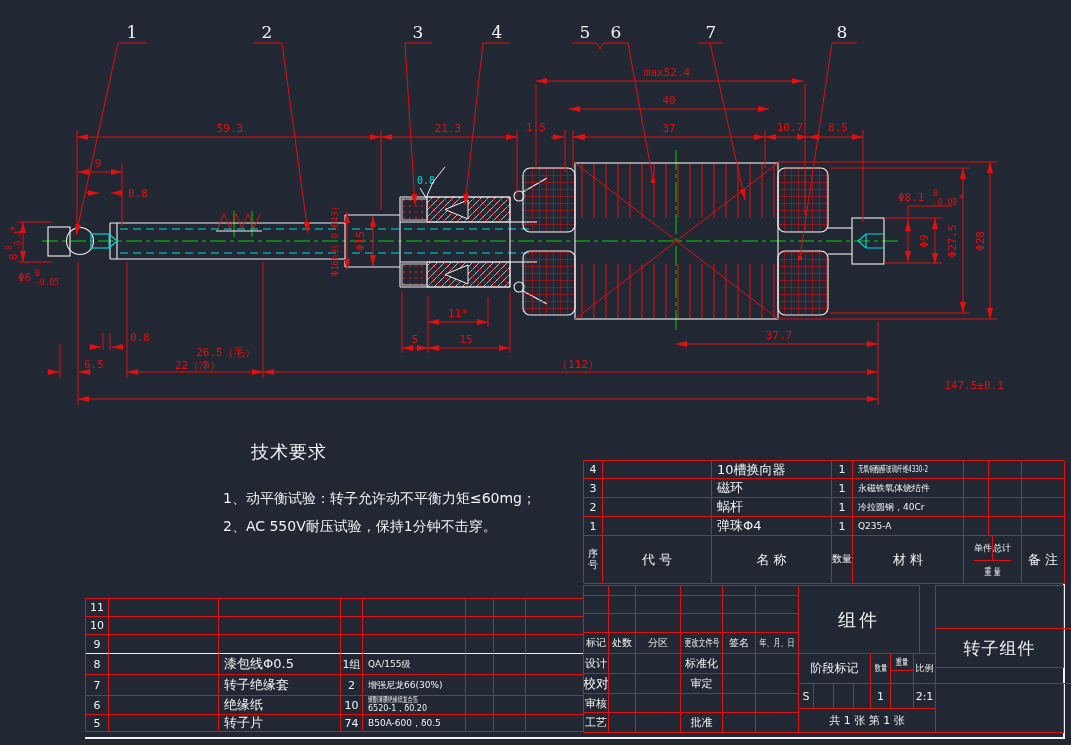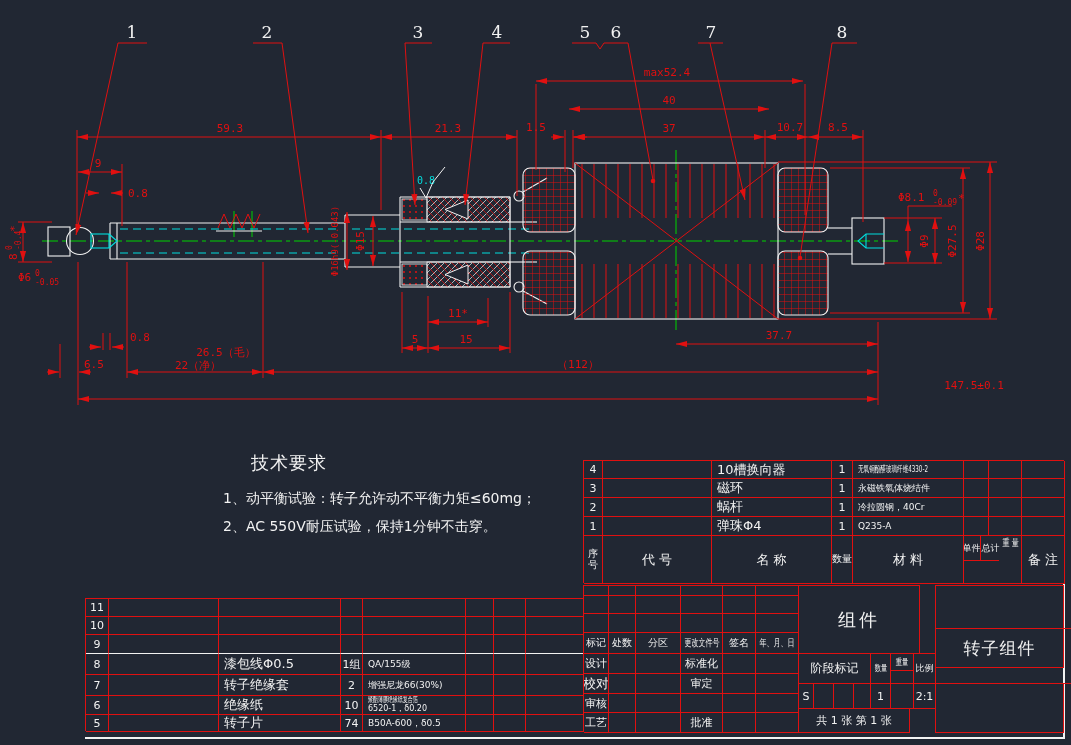--- a/index.html
+++ b/index.html
@@ -267,21 +267,21 @@
       <line x1="433" y1="182" x2="445" y2="167" stroke="#f2f2f2" stroke-width="1"></line>
     </g>
   </g>
 
   <g stroke="#f2f2f2" stroke-width="2">
     <line x1="85" y1="738" x2="1064" y2="738"></line>
     <line x1="1064" y1="583" x2="1064" y2="739"></line>
   </g>
 </svg>
 
-<div class="tech" style="left:251px;top:451px;font-size:18px;letter-spacing:1px;text-align:center;">技术要求</div>
+<div class="tech" style="left:251px;top:440px;font-size:18px;letter-spacing:1px;text-align:center;">技术要求</div>
 <div class="tech" style="left:223px;top:490px;font-size:14px;">1、动平衡试验：转子允许动不平衡力矩≤60mg；</div>
 <div class="tech" style="left:223px;top:518px;font-size:14px;">2、AC 550V耐压试验，保持1分钟不击穿。</div>
 
 <div class="tbl" style="left:583px;top:460px;width:481px;height:123px;
      grid-template-columns:19px 109px 120px 21px 111px 25px 33px 43px;
      grid-template-rows:18px 19px 19px 19px 48px;">
   <div class="c">4</div>
   <div class="c"></div>
   <div class="c left big">10槽换向器</div>
   <div class="c">1</div>
@@ -317,21 +317,21 @@
   <div class="c mat left">Q235-A</div>
   <div class="c"></div>
       <div class="c"></div>
       <div class="c"></div>
 
   <div class="c wrap">序号</div>
   <div class="c big">代  号</div>
   <div class="c big">名  称</div>
   <div class="c wrap">数量</div>
   <div class="c big">材  料</div>
-  <div class="c" style="grid-column:span 2;padding:0;flex-direction:row;align-items:flex-start;">
+  <div class="c" style="grid-column:span 2;padding:0;flex-direction:column;align-items:center;">
     <div style="display:flex;height:24px;border-bottom:1px solid var(--red);">
       <div style="flex:1;border-right:1px solid var(--red);display:flex;align-items:center;justify-content:center;font-size:9px;">单件</div>
       <div style="flex:1;display:flex;align-items:center;justify-content:center;font-size:9px;">总计</div>
     </div>
     <div style="flex:1;display:flex;align-items:center;justify-content:center;font-size:10px;">
           <span class="sqc">重  量</span>
         </div>
   </div>
   <div class="c big">备  注</div>
 </div>
@@ -472,20 +472,20 @@
       <span class="sqc">重量</span>
     </div>
 <div class="box" style="left:913px;top:653px;width:23px;height:31px;font-size:9px;">比例</div>
 <div class="box" style="left:798px;top:683px;width:16px;height:26px;font-size:11px;">S</div>
 <div class="box" style="left:813px;top:683px;width:21px;height:26px;"></div>
 <div class="box" style="left:833px;top:683px;width:21px;height:26px;"></div>
 <div class="box" style="left:853px;top:683px;width:18px;height:26px;"></div>
 <div class="box" style="left:870px;top:683px;width:21px;height:26px;font-size:11px;">1</div>
 <div class="box" style="left:890px;top:683px;width:24px;height:26px;"></div>
 <div class="box" style="left:913px;top:683px;width:23px;height:26px;font-size:11px;">2:1</div>
-<div class="box" style="left:798px;top:708px;width:112px;height:25px;font-size:11px;">共 1 张  第 1 张</div>
+<div class="box" style="left:798px;top:708px;width:138px;height:25px;font-size:11px;">共 1 张  第 1 张</div>
 <div class="box" style="left:935px;top:585px;width:129px;height:44px;"></div>
 <div class="box" style="left:935px;top:628px;width:129px;height:40px;font-size:17px;letter-spacing:1px;">转子组件</div>
 <div class="box" style="left:935px;top:683px;width:129px;height:50px;"></div>
 <div class="rseg" style="left:1063px;top:628px;width:8px;height:1px;"></div>
 <div class="rseg" style="left:1063px;top:683px;width:8px;height:1px;"></div>
 
 </div>
 
 </body></html>

